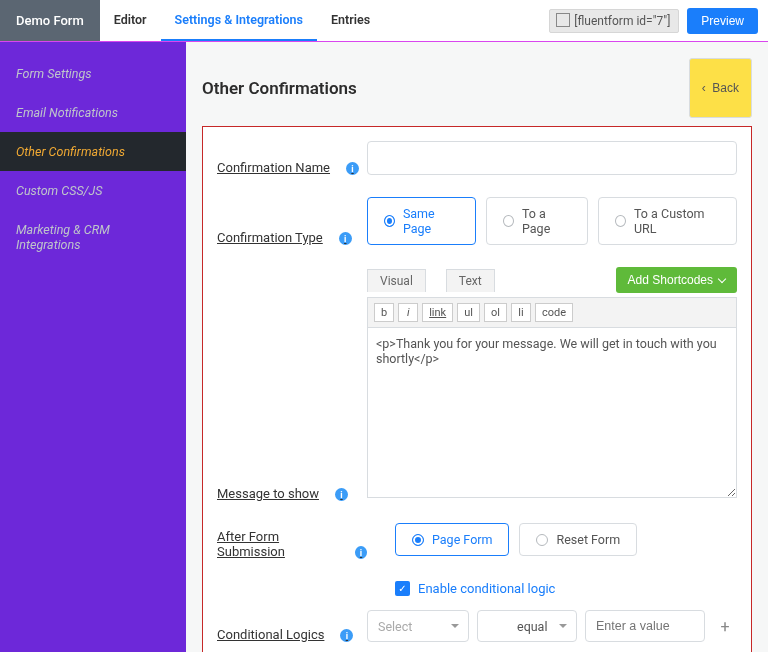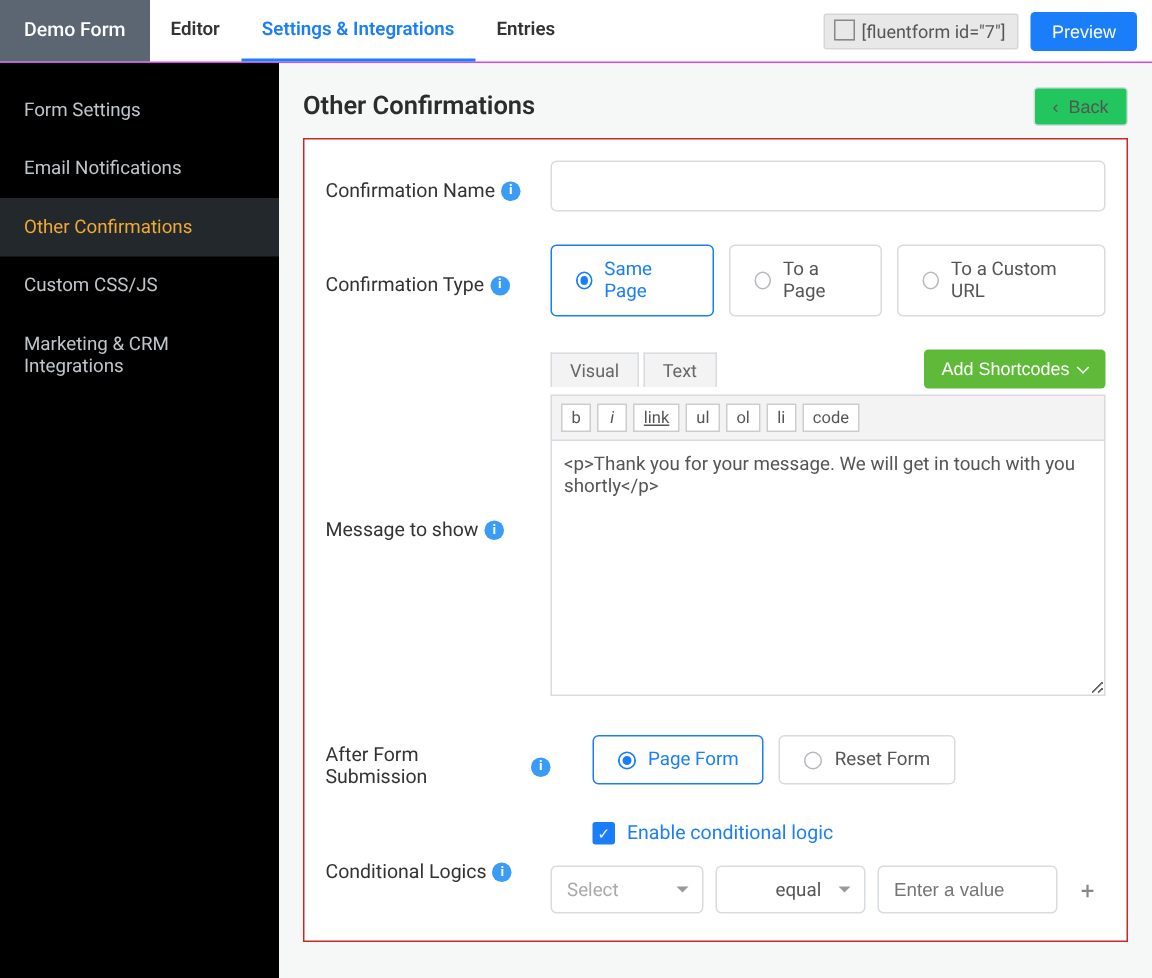--- a/index.html
+++ b/index.html
@@ -8,47 +8,47 @@
 .topbar { display: flex; align-items: center; background: #fff; border-bottom: 1px solid #d946ef; height: 42px; }
 .topbar .title { background: #5b6672; color: #fff; padding: 0 16px; height: 100%; display: flex; align-items: center; font-weight: 500; }
 .topbar .tabs { display: flex; height: 100%; }
 .topbar .tab { padding: 0 14px; display: flex; align-items: center; font-weight: 600; color: #333; cursor: pointer; border-bottom: 2px solid transparent; font-size: 12.5px; }
 .topbar .tab.active { color: #1a7efb; border-bottom-color: #1a7efb; }
 .topbar .spacer { flex: 1; }
 .topbar .shortcode { background: #e8e8e8; border: 1px solid #d6d6d6; padding: 4px 8px; margin-right: 8px; font-size: 12px; color: #555; border-radius: 2px; display: flex; align-items: center; gap: 4px; }
 .topbar .preview-btn { background: #1a7efb; color: #fff; border: none; padding: 6px 14px; margin-right: 10px; border-radius: 3px; font-size: 12px; cursor: pointer; }
 
 .main { display: flex; height: calc(100% - 42px); }
-.sidebar { width: 186px; background: #000000; color: #bfc5ca; padding-top: 12px; }
+.sidebar { width: 186px; background: #6d28d9; color: #bfc5ca; padding-top: 12px; font-style: italic; }
 .sidebar .item { padding: 12px 16px; font-size: 12.5px; cursor: pointer; }
 .sidebar .item.active { background: #23282d; color: #f0a933; }
 
 .content { flex: 1; padding: 16px 16px 10px; overflow-y: auto; background: #f6f7f7; }
 .page-head { display: flex; align-items: center; justify-content: space-between; margin-bottom: 8px; }
 .page-head h2 { font-size: 17px; font-weight: 600; color: #2c2c2c; }
-.back-btn { background: #22c55e; border: 1px solid #d8dce0; border-radius: 3px; padding: 5px 12px; font-size: 12px; cursor: pointer; color: #555; }
+.back-btn { background: #fde047; border: 1px solid #d8dce0; border-radius: 3px; padding: 22px 12px; font-size: 12px; cursor: pointer; color: #555; }
 
 .form-panel { background: #fff; border: 1px solid #c62828; padding: 14px 14px 18px; }
 .row { display: flex; margin-bottom: 22px; }
-.row .lbl { width: 150px; padding-top: 6px; font-size: 13px; color: #333; display: flex; align-items: center; gap: 4px; }
+.row .lbl { width: 150px; padding-top: 6px; font-size: 13px; color: #333; display: flex; align-items: flex-end; gap: 16px; text-decoration: underline; }
 .row .ctrl { flex: 1; }
 .info-icon { width: 13px; height: 13px; border-radius: 50%; background: #3b9cf7; color: #fff; display: inline-flex; align-items: center; justify-content: center; font-size: 9px; font-weight: 700; font-style: normal; }
 
 .text-input { width: 100%; border: 1px solid #d8dce0; border-radius: 4px; height: 34px; padding: 0 10px; font-size: 13px; }
 
 .radio-group { display: flex; gap: 10px; }
 .radio-opt { border: 1px solid #d8dce0; border-radius: 4px; padding: 8px 16px; display: flex; align-items: center; gap: 8px; cursor: pointer; font-size: 12.5px; color: #555; }
 .radio-opt.sel { border-color: #1a7efb; color: #1a7efb; }
 .radio-dot { width: 12px; height: 12px; border-radius: 50%; border: 1px solid #b5b9bd; position: relative; }
 .radio-opt.sel .radio-dot { border-color: #1a7efb; background: #1a7efb; box-shadow: inset 0 0 0 2px #fff; }
 
 .editor-wrap { }
 .editor-tabs { display: flex; align-items: center; }
 .editor-tab { border: 1px solid #d8dce0; border-bottom: none; background: #f3f3f3; padding: 4px 12px; font-size: 12px; cursor: pointer; color: #666; }
-.editor-tab + .editor-tab { margin-left: 3px; }
+.editor-tab + .editor-tab { margin-left: 20px; }
 .ed-spacer { flex: 1; }
 .add-short { background: #5fba3a; color: #fff; border: none; padding: 6px 12px; border-radius: 3px; font-size: 12px; cursor: pointer; display: flex; align-items: center; gap: 6px; }
 .toolbar { border: 1px solid #d8dce0; background: #f3f3f3; padding: 5px 6px; display: flex; gap: 4px; margin-top: 4px; }
 .tbtn { border: 1px solid #ccc; background: #fff; font-size: 11px; padding: 2px 6px; cursor: pointer; color: #555; min-width: 20px; text-align: center; }
 .tbtn.u { text-decoration: underline; }
 .tbtn.i { font-style: italic; }
 .editor-area { width: 100%; border: 1px solid #d8dce0; border-top: none; height: 170px; padding: 8px; font-size: 12.5px; color: #555; font-family: inherit; resize: vertical; }
 
 .check-row { display: flex; align-items: center; gap: 8px; }
 .chk { width: 15px; height: 15px; background: #1a7efb; border-radius: 2px; display: inline-flex; align-items: center; justify-content: center; color: #fff; font-size: 10px; }

